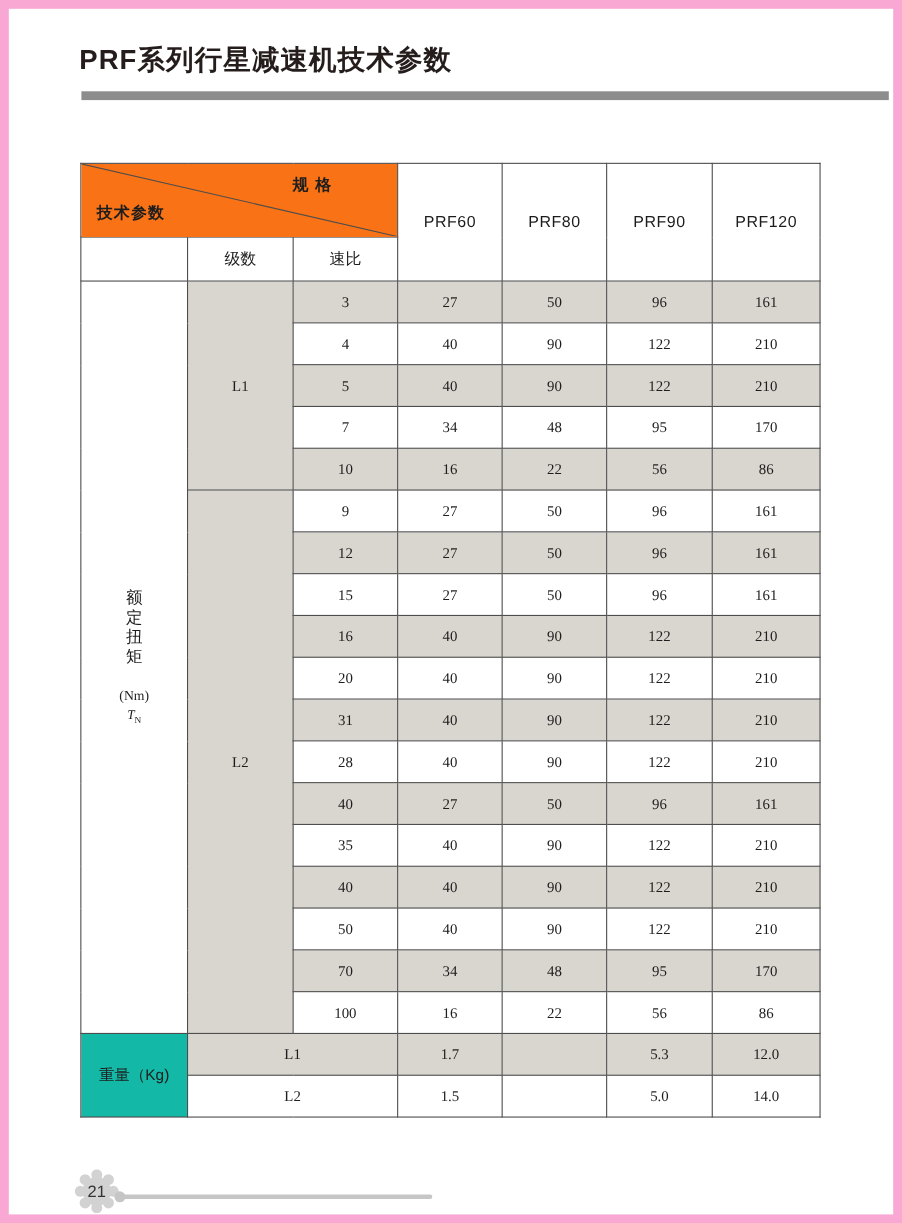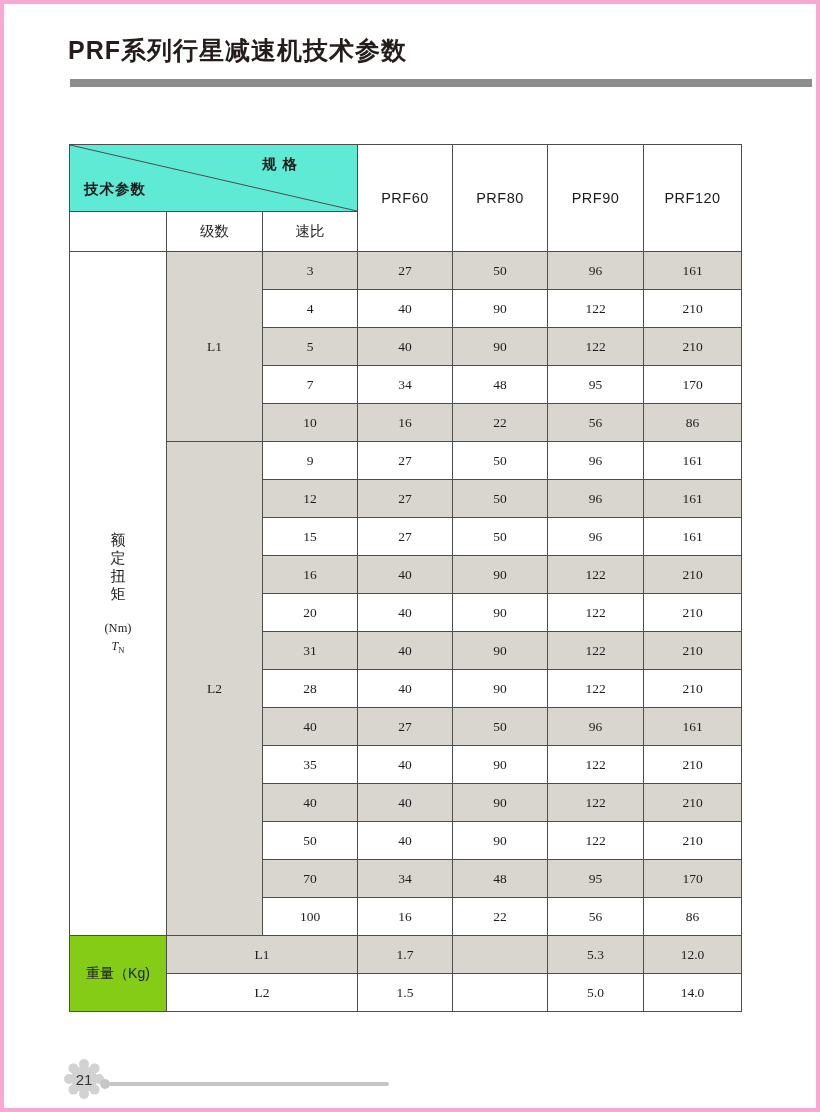--- a/index.html
+++ b/index.html
@@ -5,21 +5,21 @@
   html,body{margin:0;padding:0;}
   body{
     width:820px;height:1112px;position:relative;
     background:#ffffff;
     font-family:"Liberation Serif","DejaVu Serif",serif;
     color:#1d1d1d;
     overflow:hidden;
   }
   .page-frame{
     position:absolute;inset:0;
-    border:4px solid #f9a8d4;
+    border:8px solid #f9a8d4;
     box-sizing:border-box;
     background:#ffffff;
   }
   
   .doc-title{
     position:absolute;left:64px;top:30px;
     font-family:"Liberation Sans","DejaVu Sans",sans-serif;
     font-weight:bold;font-size:25px;letter-spacing:1px;
     color:#241d1b;white-space:nowrap;
   }
@@ -45,21 +45,21 @@
   tbody tr{height:38px;}
   .shade{background:#d9d5cf;}
   .col-head{
     font-family:"Liberation Sans","DejaVu Sans",sans-serif;
     font-size:14.5px;letter-spacing:0.5px;color:#1c1c1c;
   }
   .sub-head{
     font-family:"Liberation Sans","DejaVu Sans",sans-serif;
     font-weight:bold;font-size:14.5px;color:#1c1c1c;
   }
-  .diag-cell{position:relative;background:#5eead4;}
+  .diag-cell{position:relative;background:#f97316;}
   .diag-line{position:absolute;inset:0;width:100%;height:100%;display:block;}
   .diag-line line{stroke:#4d4d4d;stroke-width:1;}
   .diag-top{
     position:absolute;top:10px;right:54px;
     font-family:"Liberation Sans","DejaVu Sans",sans-serif;
     font-weight:bold;font-size:14.5px;letter-spacing:6px;
   }
   .diag-bottom{
     position:absolute;bottom:12px;left:14px;
     font-family:"Liberation Sans","DejaVu Sans",sans-serif;
@@ -68,21 +68,21 @@
   .torque-label{background:#fff;}
   .vlabel{display:flex;flex-direction:column;align-items:center;gap:1px;}
   .vchar{font-size:15px;line-height:17px;}
   .vunit{font-size:12.5px;margin-top:17px;}
   .vsym{font-size:12px;margin-top:2px;}
   .vsym i{font-family:"Liberation Serif",serif;}
   .vsym sub{font-size:8.5px;}
   .stage-cell{background:#d9d5cf;}
   .weight-label{
     font-family:"Liberation Sans","DejaVu Sans",sans-serif;
-    font-weight:bold;font-size:14px;background:#84cc16;
+    font-weight:bold;font-size:14px;background:#14b8a6;
   }
   
   .footer-deco{position:absolute;left:0;top:1050px;width:480px;height:60px;}
   .gear-badge{position:absolute;left:60px;top:5px;}
   .deco-dot{
     position:absolute;left:96px;top:25px;width:10px;height:10px;
     border-radius:50%;background:#c6c6c6;
   }
   .deco-line{
     position:absolute;left:103px;top:28px;width:282px;height:4px;

